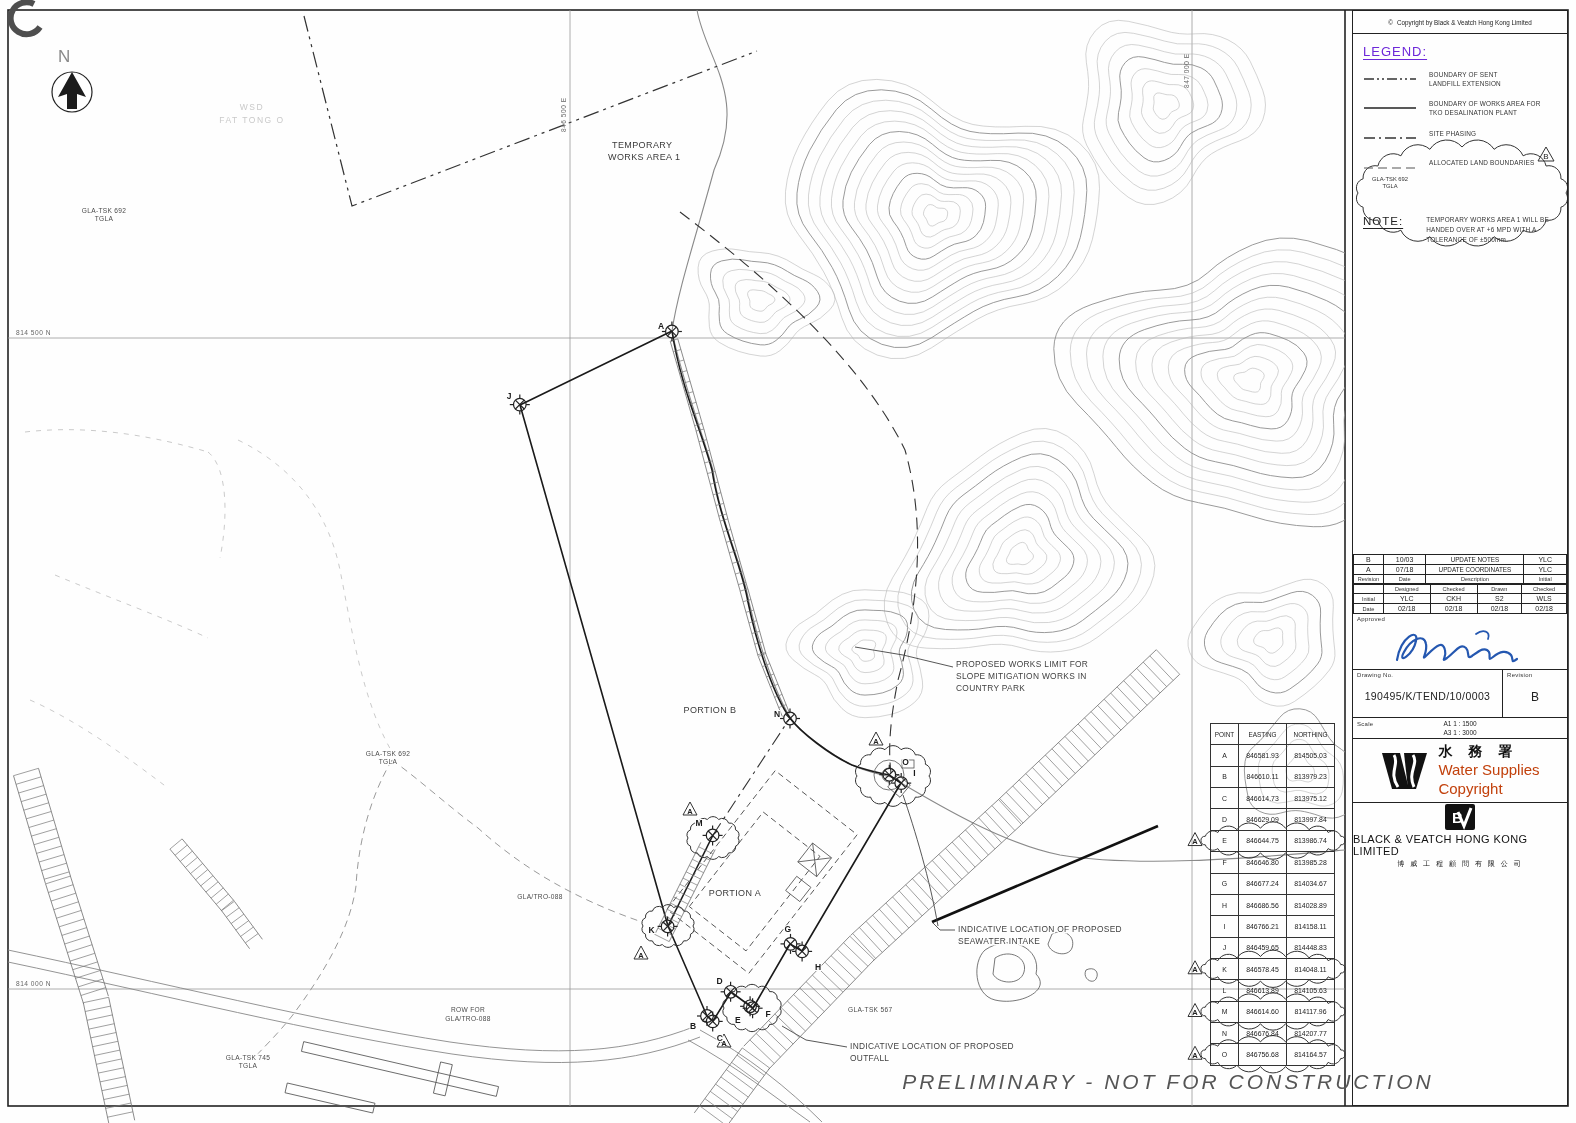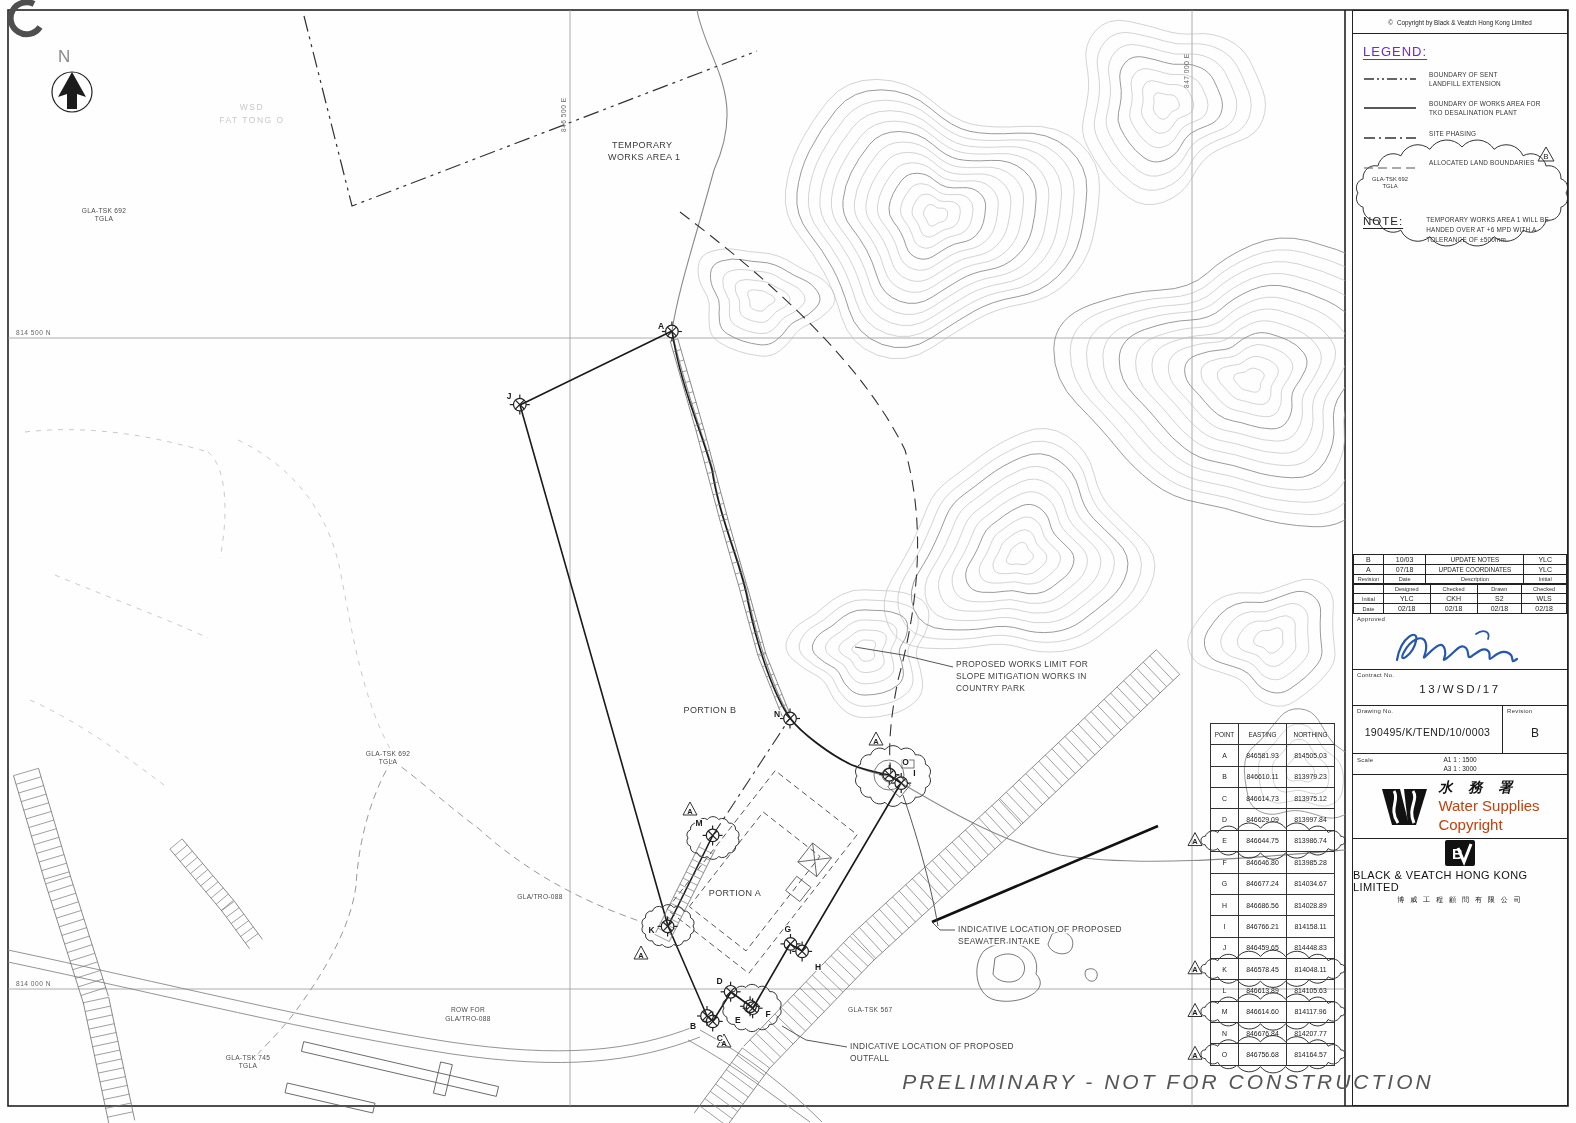--- a/index.html
+++ b/index.html
@@ -67,21 +67,21 @@
   .agr{height:36px;}  .ctr{height:36px;}
   .cttl{height:60px;} .dttl{height:85px;}
   .dno{height:48px;display:flex;}
   .dno .l{width:150px;border-right:1.4px solid #222;position:relative;box-sizing:border-box;}
   .dno .r{flex:1;position:relative;}
   .scl{height:21px;display:flex;align-items:center;}
   .wsd{height:64px;display:flex;align-items:center;justify-content:center;gap:8px;}
   .bv{height:66px;border-bottom:none !important;display:flex;flex-direction:column;align-items:center;justify-content:center;gap:2px;}
   .bigval{font-size:11.5px;letter-spacing:1.5px;text-align:center;margin-top:13px;color:#1a1a1a;}
   .titleval{font-size:10.5px;letter-spacing:0.5px;text-align:center;color:#1a1a1a;line-height:1.45;}
-  .wsd-cn{font-size:14px;font-weight:bold;letter-spacing:6px;color:#111;font-style:italic;}
+  .wsd-cn{font-size:14px;font-weight:bold;letter-spacing:6px;color:#111;}
   .wsd-en{font-size:15px;color:#c2410c;line-height:1.25;}
   .bvname{font-size:11px;font-weight:normal;letter-spacing:0.4px;color:#111;}
   .bvcn{font-size:7px;letter-spacing:2px;color:#111;}
 </style>
 </head>
 <body>
 
 <div class="page">
 
 <svg id="map" width="1576" height="1123" viewBox="0 0 1576 1123" style="position:absolute;left:0;top:0;z-index:1;">
@@ -936,24 +936,20 @@
 
   <section class="apprv">
     <span class="slab">Approved</span>
     <svg width="170" height="46" viewBox="0 0 170 46" style="margin:8px 0 0 28px">
       <path d="M16,38 C20,14 38,6 35,19 C32,33 16,43 23,30 C30,17 43,11 45,22 C47,31 38,41 47,32 C56,23 62,19 64,28 C66,35 59,41 66,36 C75,29 79,21 85,26 C89,30 85,38 91,34 C98,29 104,24 108,30 C110,34 106,40 112,35 C119,29 126,28 130,33 C133,37 129,42 136,37" stroke="#2457b0" stroke-width="2.2" fill="none" stroke-linecap="round"></path>
       <path d="M95,12 C102,7 110,9 107,17" stroke="#2457b0" stroke-width="1.8" fill="none" stroke-linecap="round"></path>
     </svg>
   </section>
 
 
-  <section class="ctr">
-    <span class="slab">Contract No.</span>
-    <div class="bigval" style="letter-spacing:2.5px">13/WSD/17</div>
-  </section>
 
 
 
   <section class="dno">
     <div class="l">
       <span class="slab">Drawing No.</span>
       <div style="font-size:10.5px;text-align:center;margin-top:20px;letter-spacing:0.4px">190495/K/TEND/10/0003</div>
     </div>
     <div class="r">
       <span class="slab">Revision</span>

